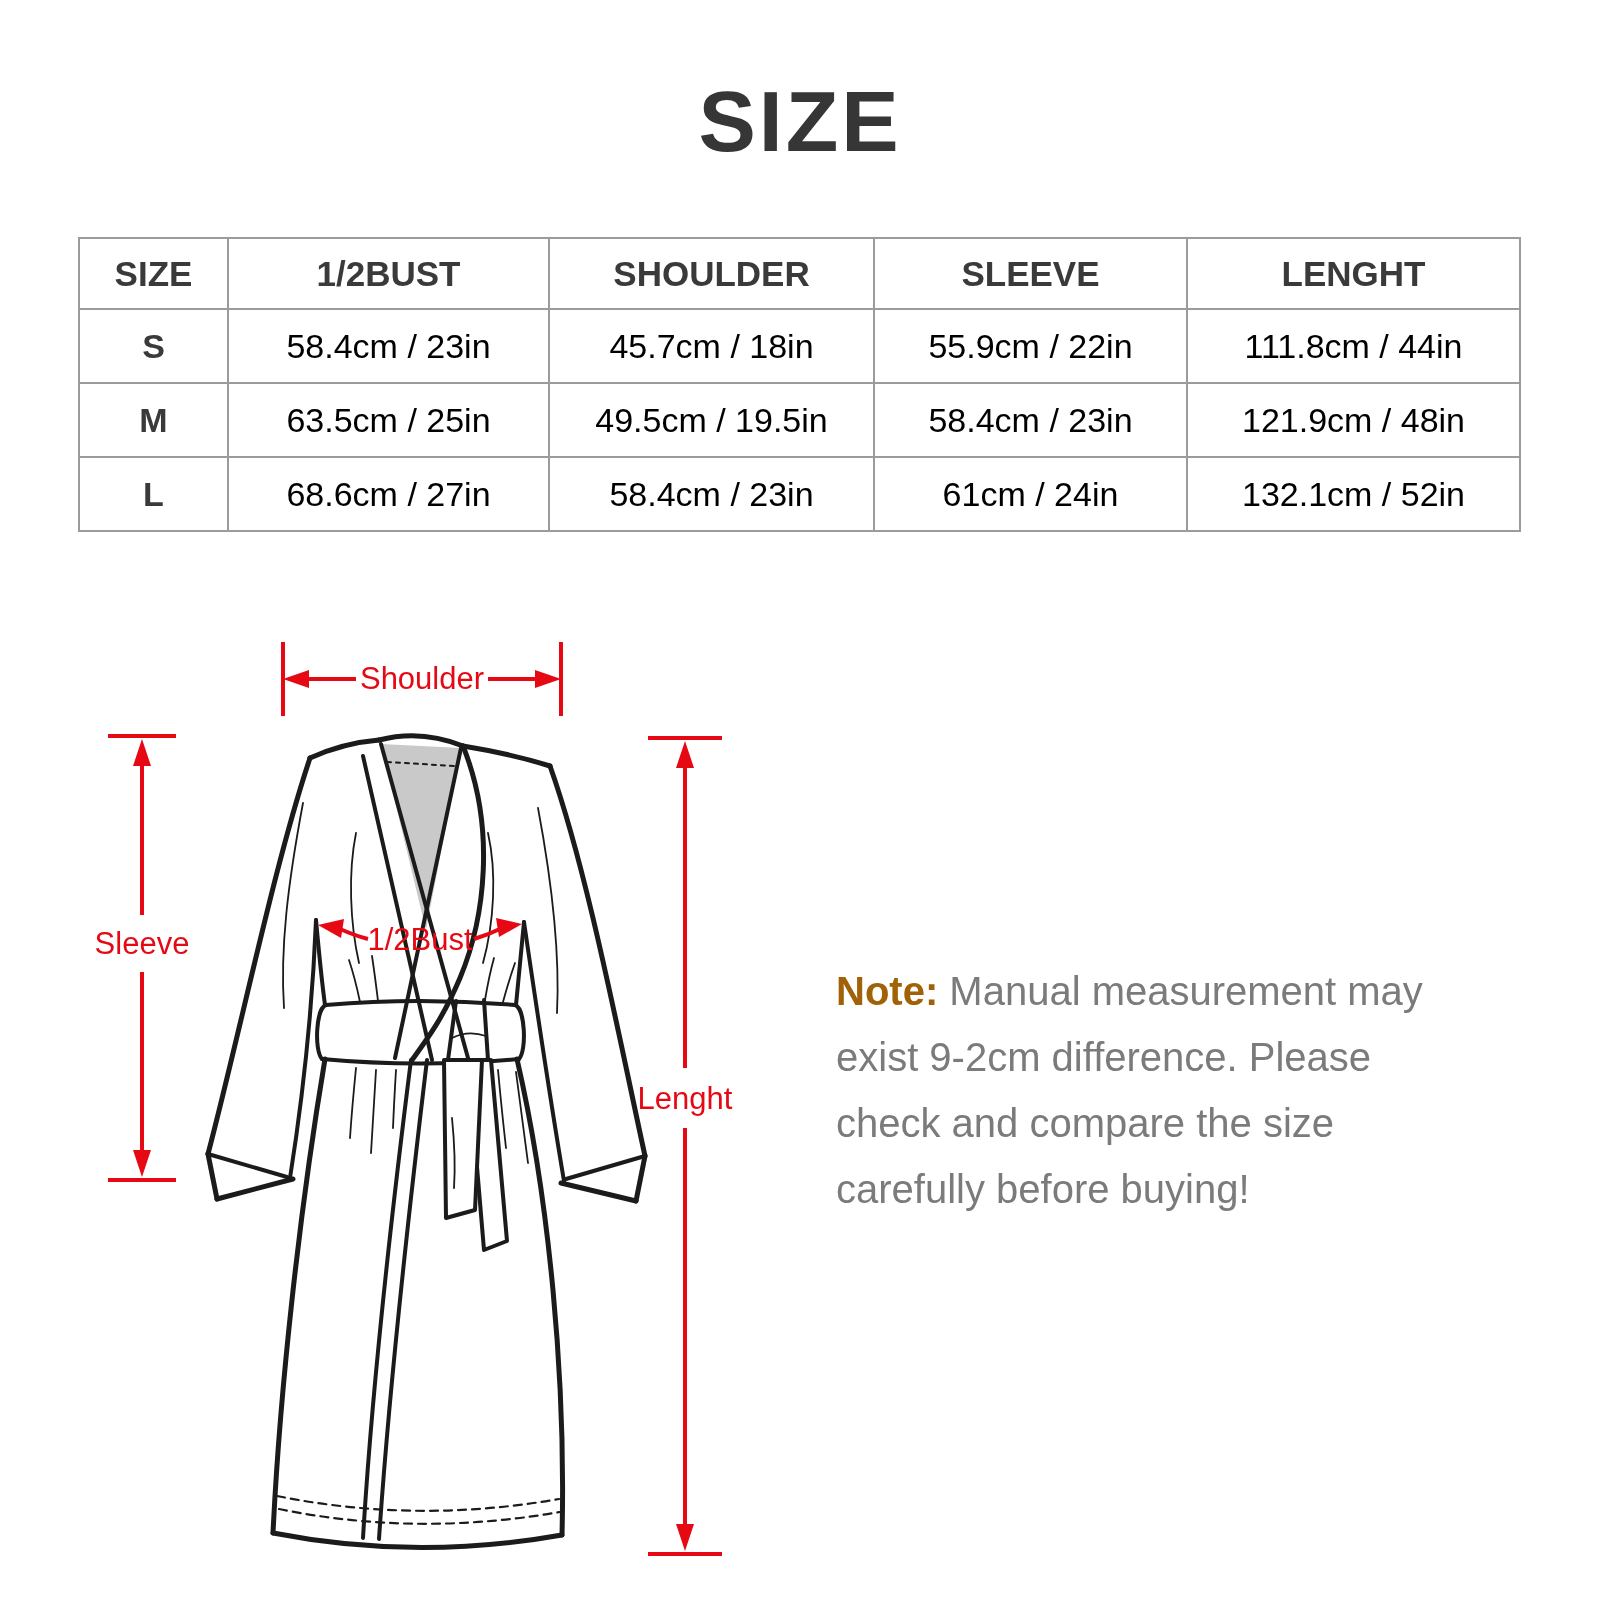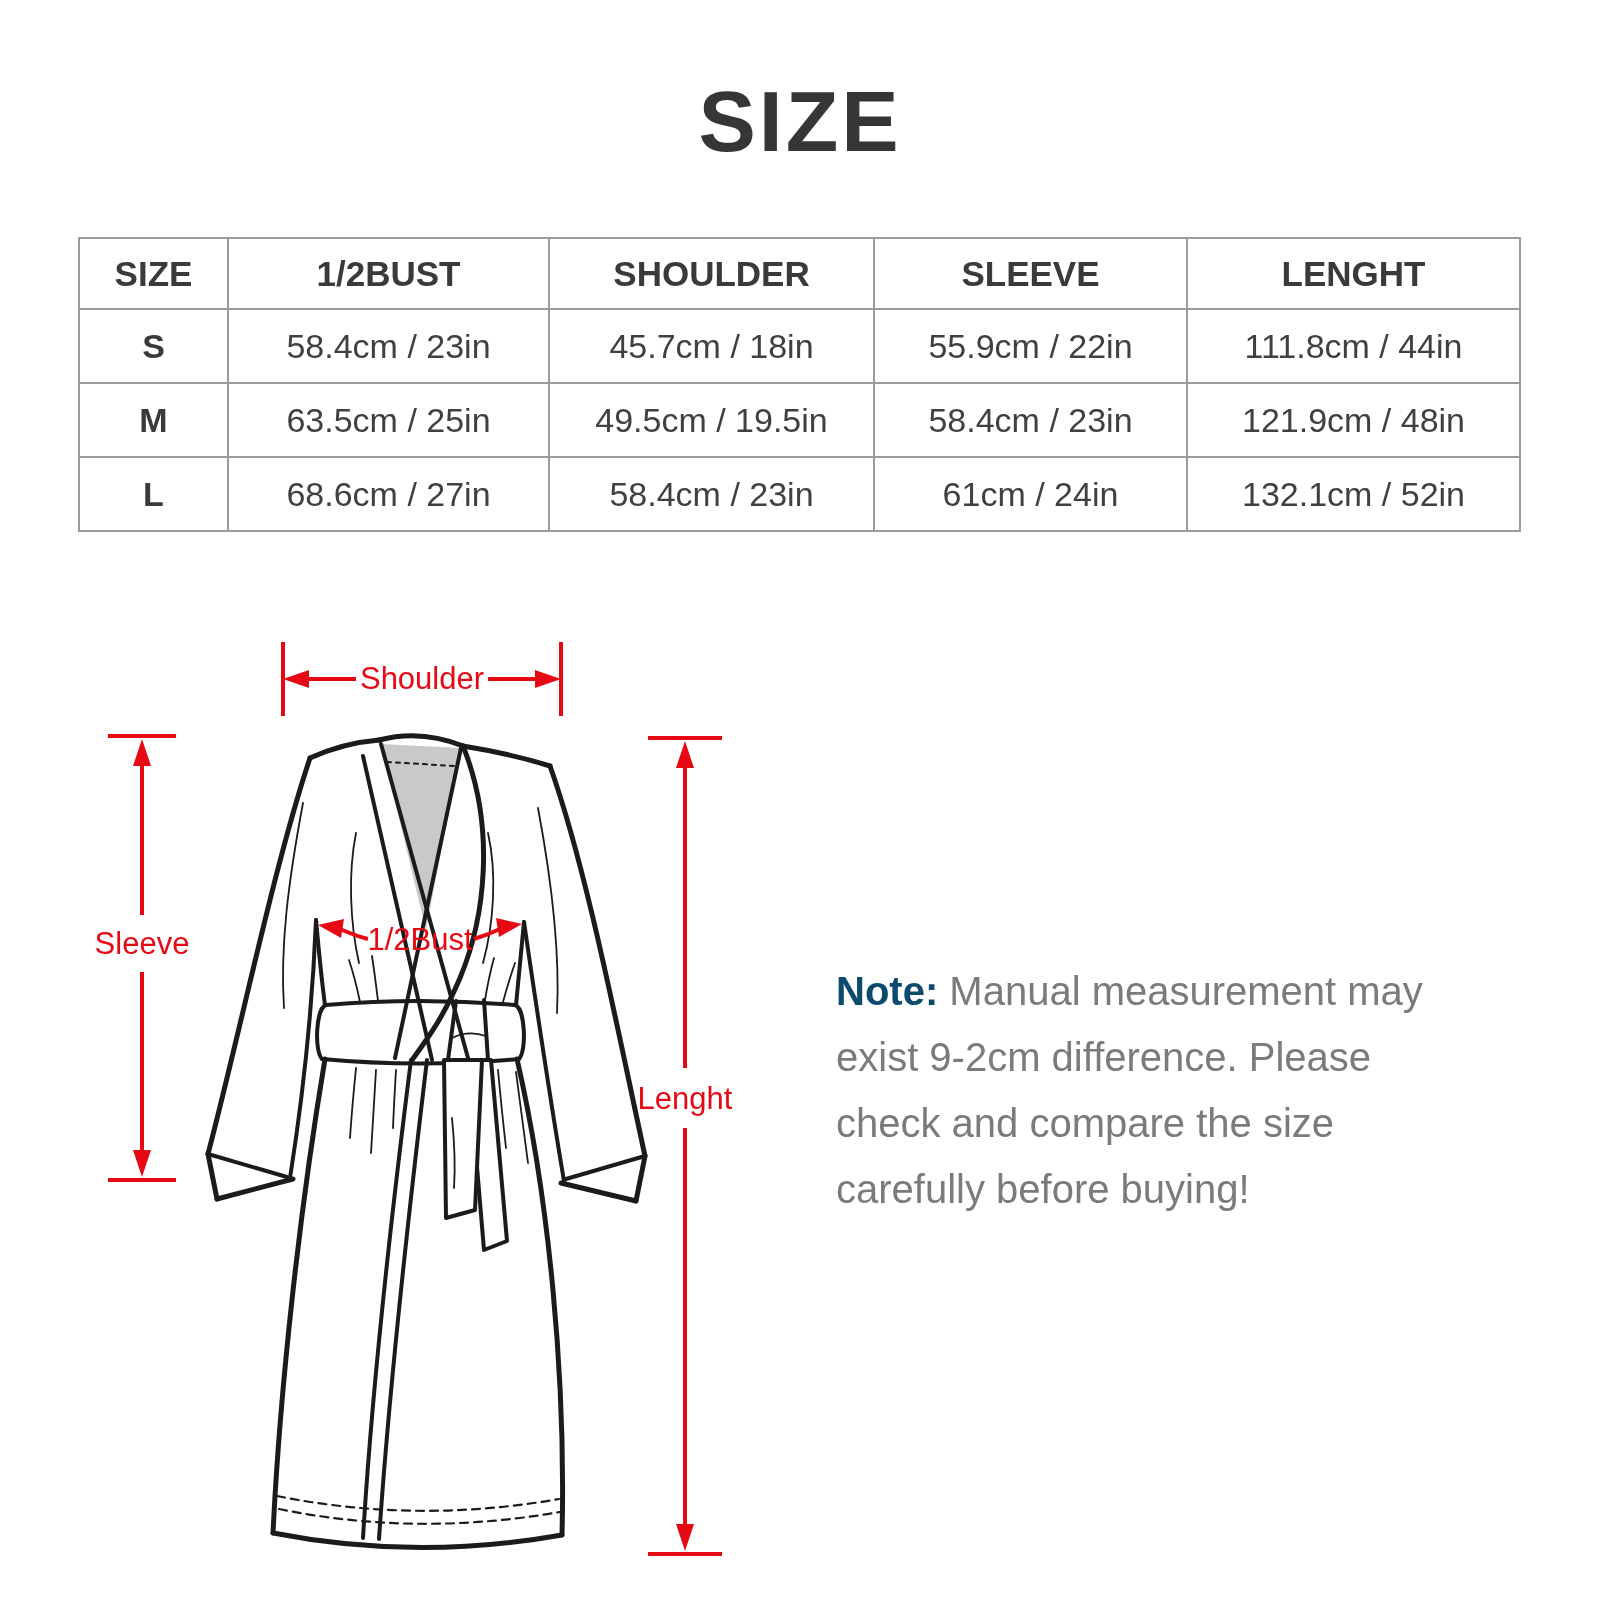--- a/index.html
+++ b/index.html
@@ -5,26 +5,26 @@
   html,body{margin:0;padding:0;background:#ffffff;}
   body{width:1600px;height:1600px;position:relative;overflow:hidden;
        font-family:"Liberation Sans", sans-serif;}
   .page-title{position:absolute;left:0;top:72px;width:1600px;text-align:center;
        font-size:86px;font-weight:bold;color:#363636;letter-spacing:3px;}
   table.size-table{position:absolute;left:78px;top:237px;width:1441px;
        border-collapse:collapse;table-layout:fixed;}
   table.size-table td,table.size-table th{border:2px solid #9b9b9b;text-align:center;
        vertical-align:middle;padding:0;}
   table.size-table th{height:69px;font-size:35px;font-weight:bold;color:#3a3a3a;}
-  table.size-table td{height:72px;font-size:34px;color:#404040;font-weight:normal;}
+  table.size-table td{height:72px;font-size:34px;color:#000000;font-weight:normal;}
   table.size-table td.size-label{font-weight:bold;color:#3a3a3a;}
   .diagram-wrap{position:absolute;left:60px;top:598px;width:720px;height:1010px;}
   .note-block{position:absolute;left:836px;top:958px;width:614px;
        font-size:40px;line-height:66px;color:#7b7b7b;}
-  .note-block .note-label{font-weight:bold;color:#0c4a6e;}
+  .note-block .note-label{font-weight:bold;color:#a16207;}
 </style>
 </head>
 <body>
 
 <div class="page-title">SIZE</div>
 
 <table class="size-table">
   <colgroup>
     <col style="width:149px">
       <col style="width:321px">

